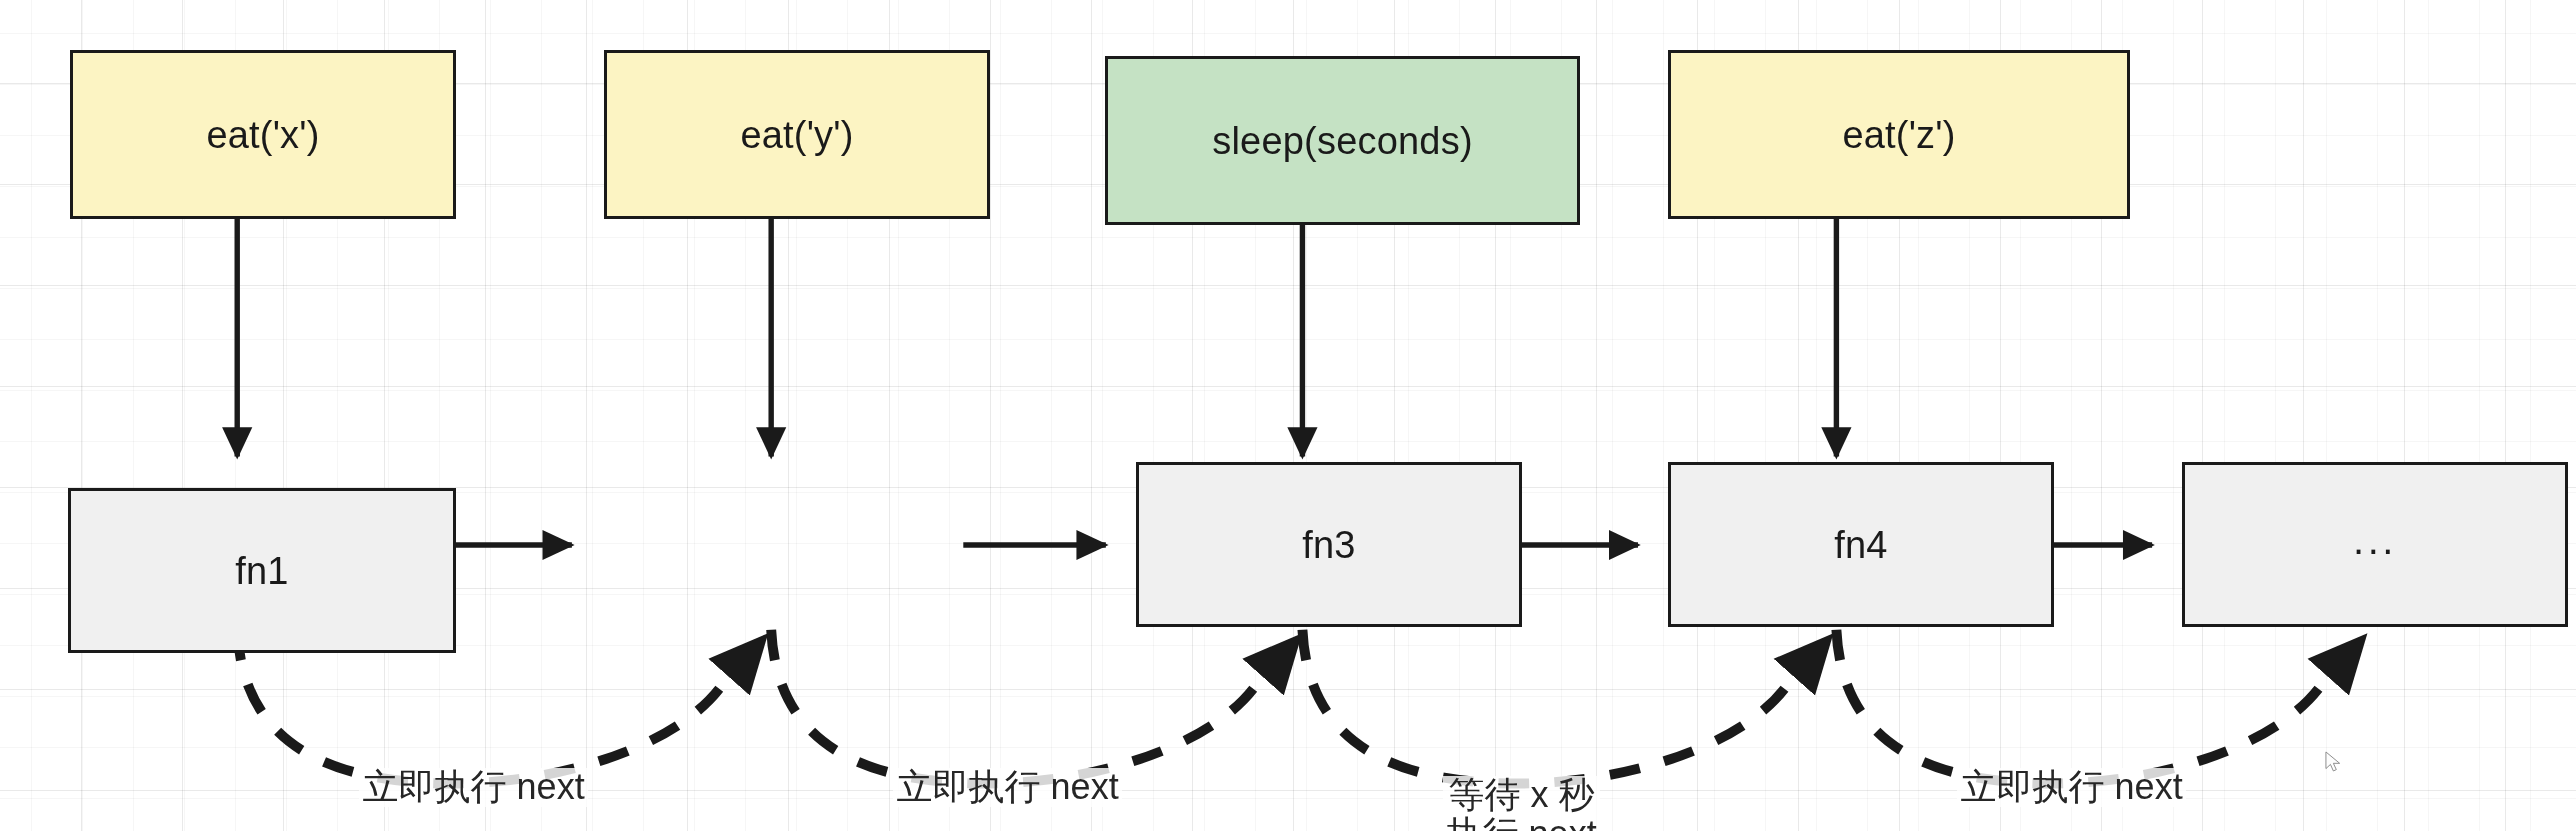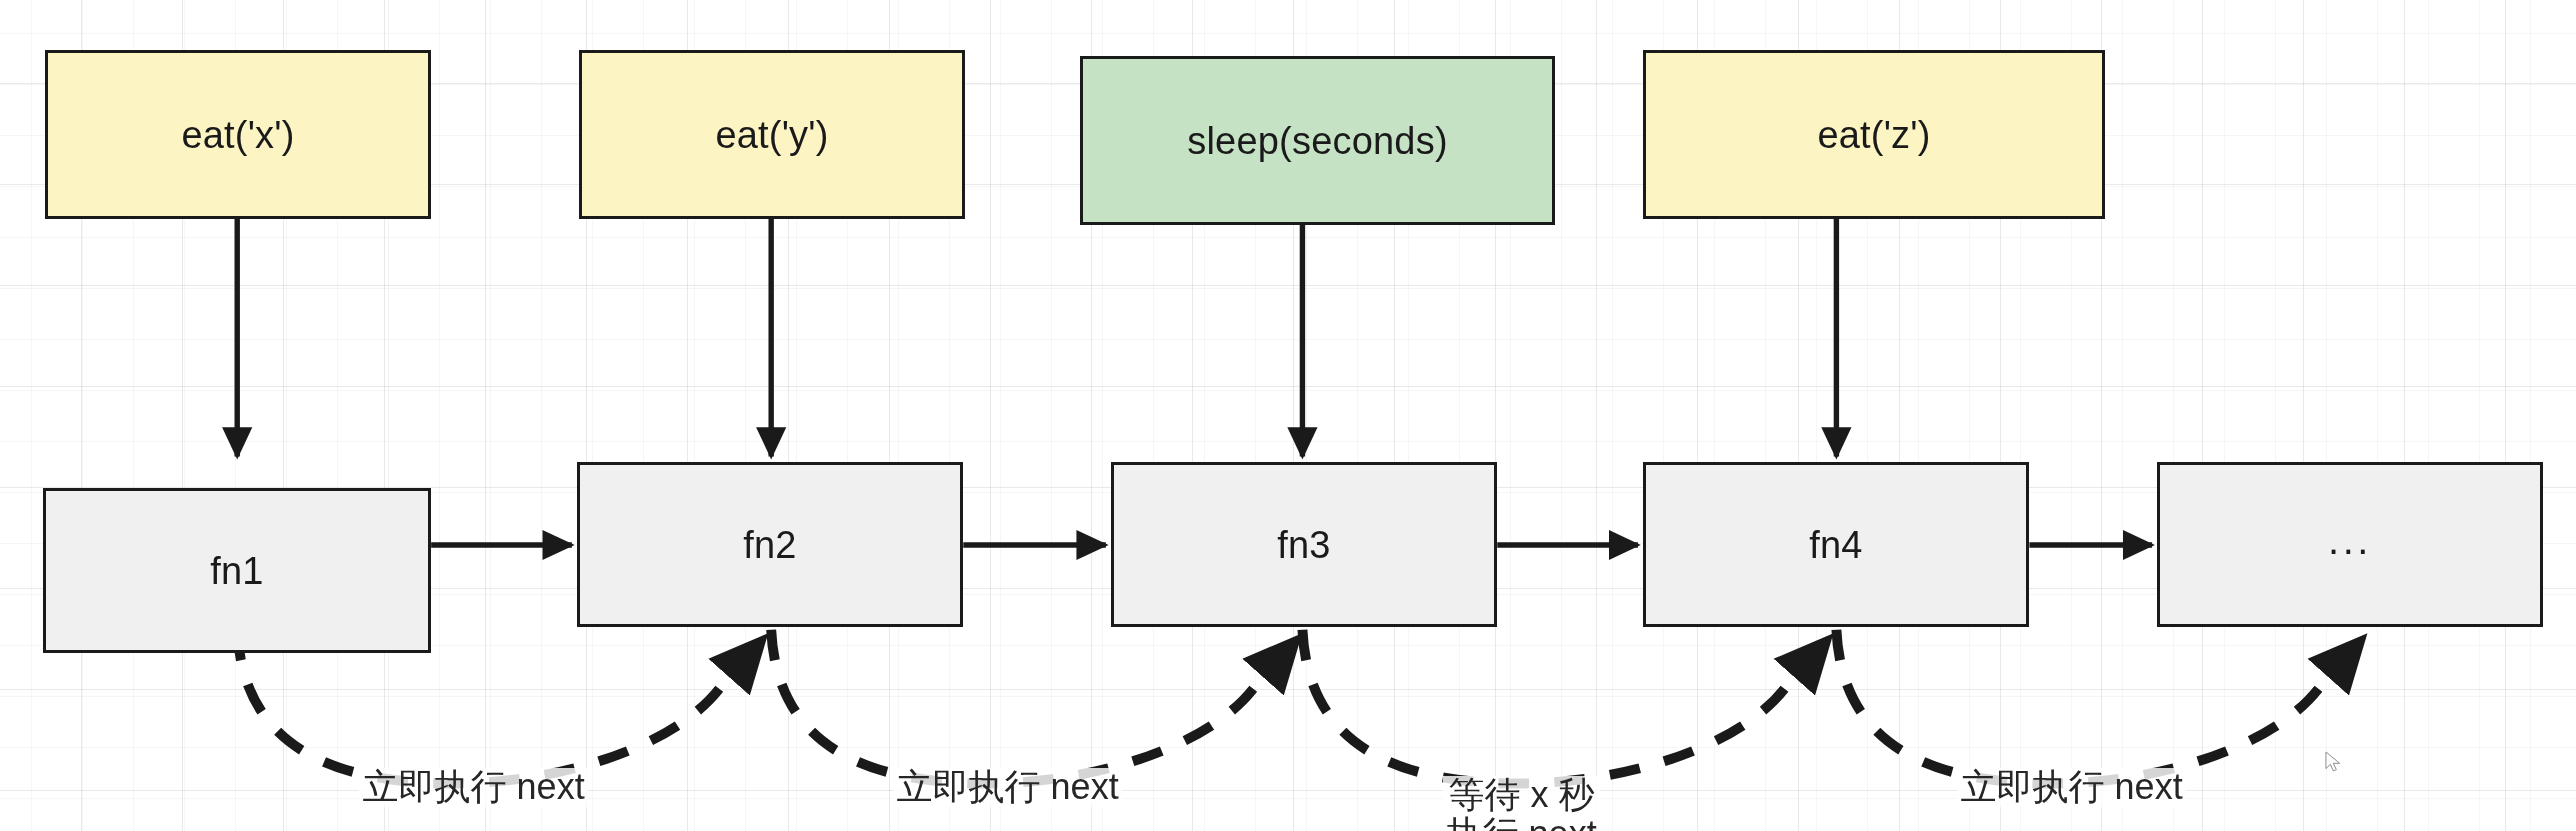--- a/index.html
+++ b/index.html
@@ -24,20 +24,21 @@
   .node{
     position:absolute;
     box-sizing:border-box;
     border:3.6px solid #1a1a1a;
     display:flex;align-items:center;justify-content:center;
     font-size:38px;
     color:#1a1a1a;
     letter-spacing:0.2px;
     line-height:1;
     z-index:3;
+    margin-left:25px;
   }
   .node.yellow{background:#FCF4C3;}
   .node.green {background:#C5E2C4;}
   .node.gray  {background:#F0F0F0;}
   .node.ellipsis{font-size:40px;letter-spacing:3.6px;padding-bottom:9px;}
   svg.edges{position:absolute;left:0;top:0;width:2576px;height:832px;z-index:2;overflow:visible;}
   .edge-label{
     position:absolute;
     z-index:4;
     font-size:36px;
@@ -102,23 +103,20 @@
   </div>
 
   <div class="node yellow" style="left:1643px;top:50px;width:462px;height:169px;">
     <span>eat('z')</span>
   </div>
 
   <div class="node gray" style="left:43px;top:488px;width:388px;height:165px;">
     <span>fn1</span>
   </div>
 
-  <div class="node gray" style="left:577px;top:462px;width:386px;height:165px;">
-    <span>fn2</span>
-  </div>
 
   <div class="node gray" style="left:1111px;top:462px;width:386px;height:165px;">
     <span>fn3</span>
   </div>
 
   <div class="node gray" style="left:1643px;top:462px;width:386px;height:165px;justify-content:center;">
     <span>fn4</span>
   </div>
 
   <div class="node gray ellipsis" style="left:2157px;top:462px;width:386px;height:165px;">

